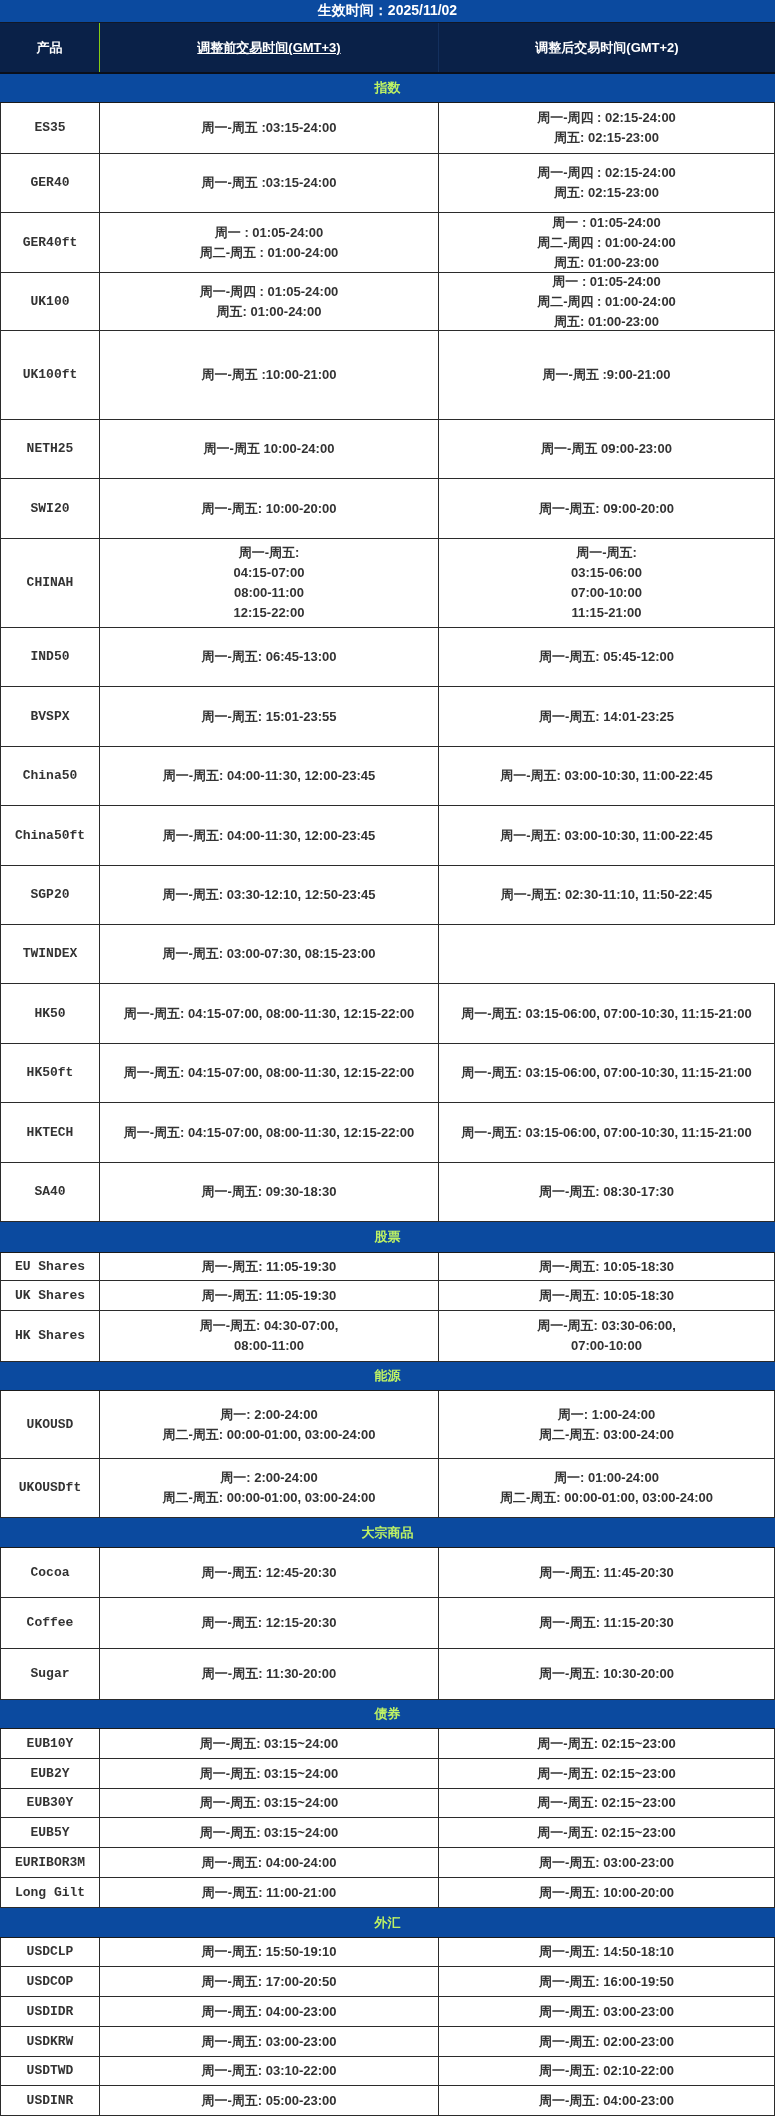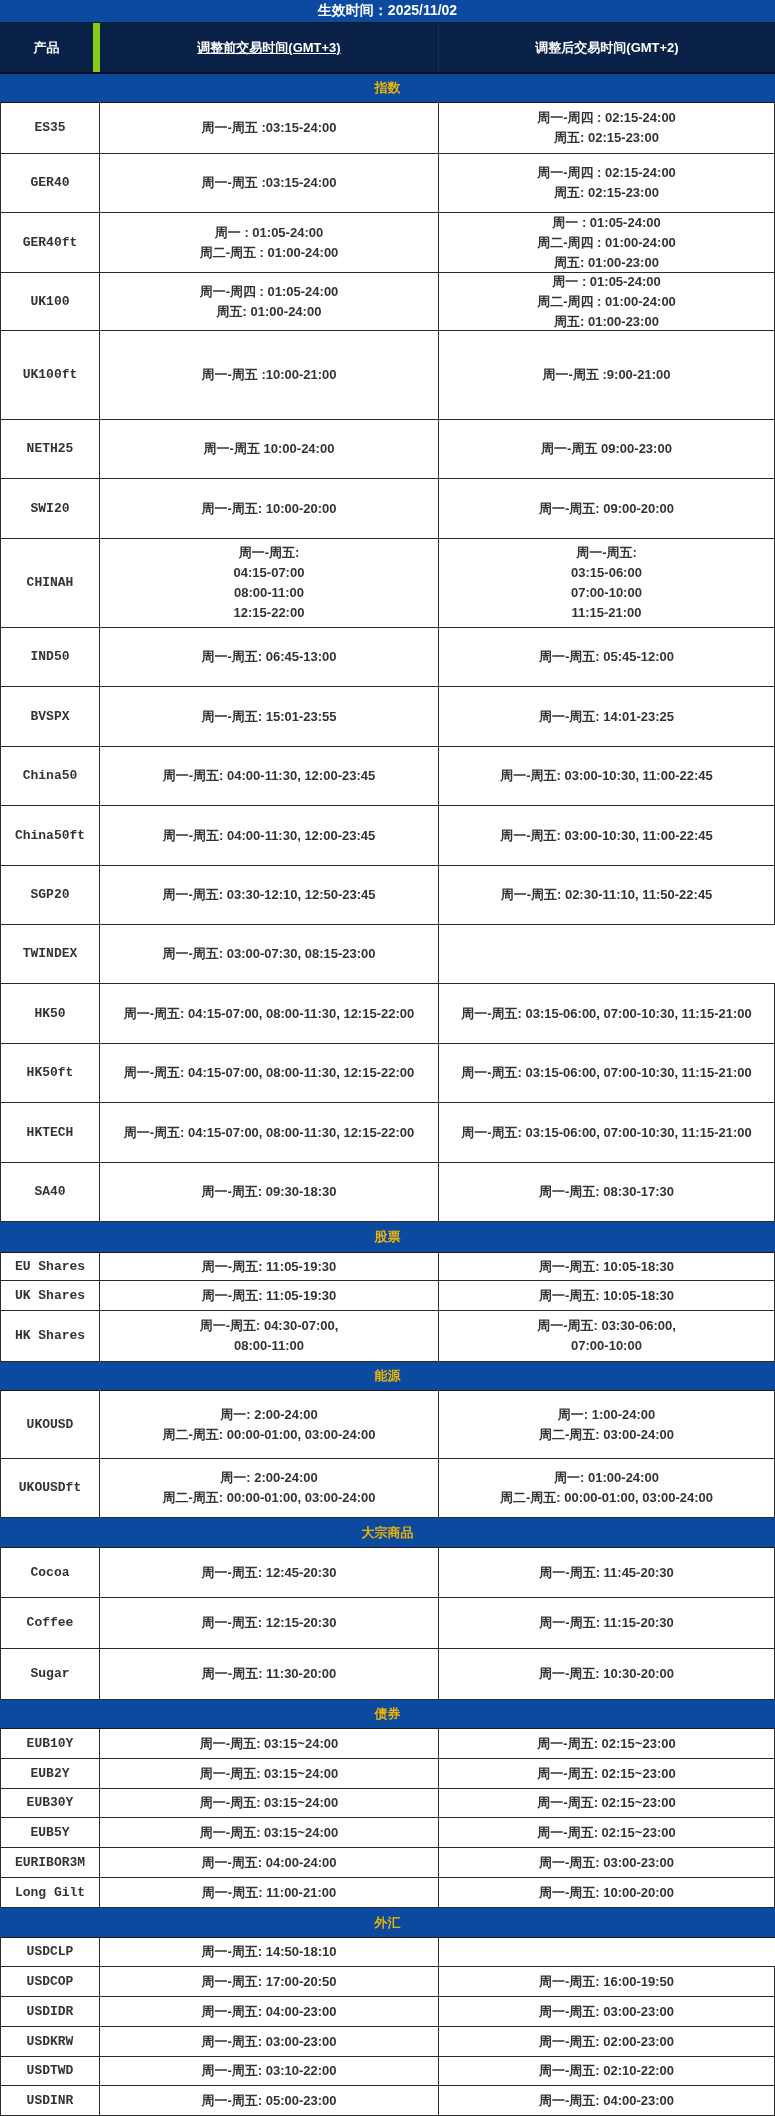--- a/index.html
+++ b/index.html
@@ -13,26 +13,26 @@
     .header {
       height: 51px; box-sizing: border-box;
       background: #0a2148; border-bottom: 2px solid #0a0f1a;
       display: grid; grid-template-columns: 100px 339px 336px;
     }
     .header .hcell {
       color: #ffffff; font-weight: bold; font-size: 13px;
       display: flex; align-items: center; justify-content: center;
       box-sizing: border-box;
     }
-    .header .hcell.h1 { border-right: 7px solid #84cc16; }
+    .header .hcell.h1 { border-right: 1px solid #84cc16; }
     .header .hcell.h2 { border-right: 1px solid #14305e; text-decoration: underline; }
     .section {
       box-sizing: border-box; background: #0b4a9f;
       border-bottom: 1px solid #1b1b1b;
-      color: #eab308; font-weight: bold; font-size: 13px;
+      color: #bef264; font-weight: bold; font-size: 13px;
       display: flex; align-items: center; justify-content: center;
     }
     .row {
       box-sizing: border-box;
       display: grid; grid-template-columns: 100px 339px 336px;
       border-bottom: 1px solid #2b2b2b;
       background: #ffffff;
     }
     .cell {
       box-sizing: border-box;
@@ -243,20 +243,21 @@
     </div>
   <div class="row" style="height:30px">
       <div class="cell c1">Long Gilt</div>
       <div class="cell c2">周一-周五: 11:00-21:00</div>
       <div class="cell c3">周一-周五: 10:00-20:00</div>
     </div>
 
   <div class="section" style="height:30px">外汇</div>
   <div class="row" style="height:29px">
       <div class="cell c1">USDCLP</div>
+      <div class="cell c2">周一-周五: 15:50-19:10</div>
       <div class="cell c3">周一-周五: 14:50-18:10</div>
     </div>
   <div class="row" style="height:30px">
       <div class="cell c1">USDCOP</div>
       <div class="cell c2">周一-周五: 17:00-20:50</div>
       <div class="cell c3">周一-周五: 16:00-19:50</div>
     </div>
   <div class="row" style="height:30px">
       <div class="cell c1">USDIDR</div>
       <div class="cell c2">周一-周五: 04:00-23:00</div>

